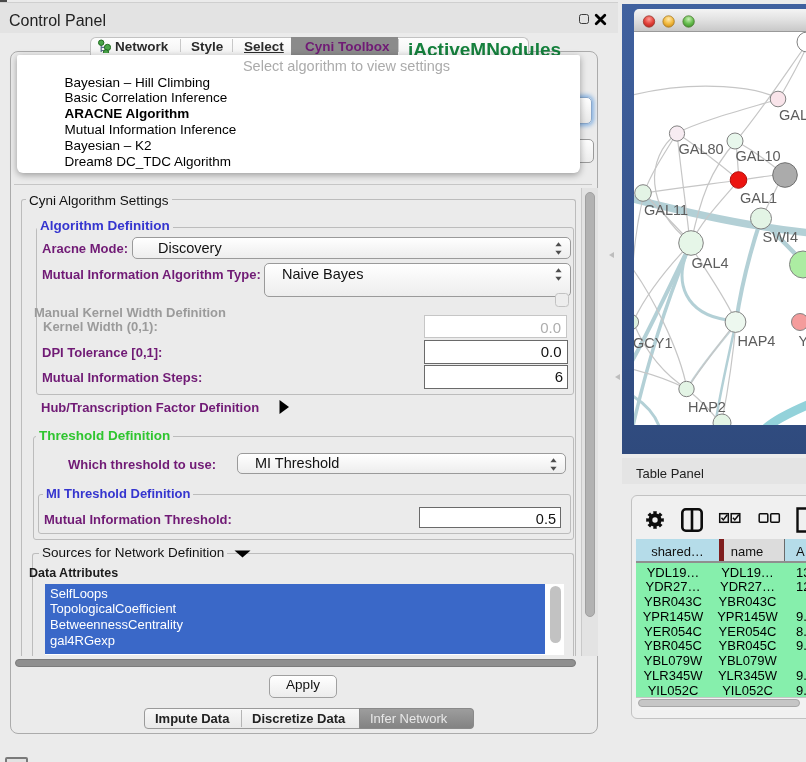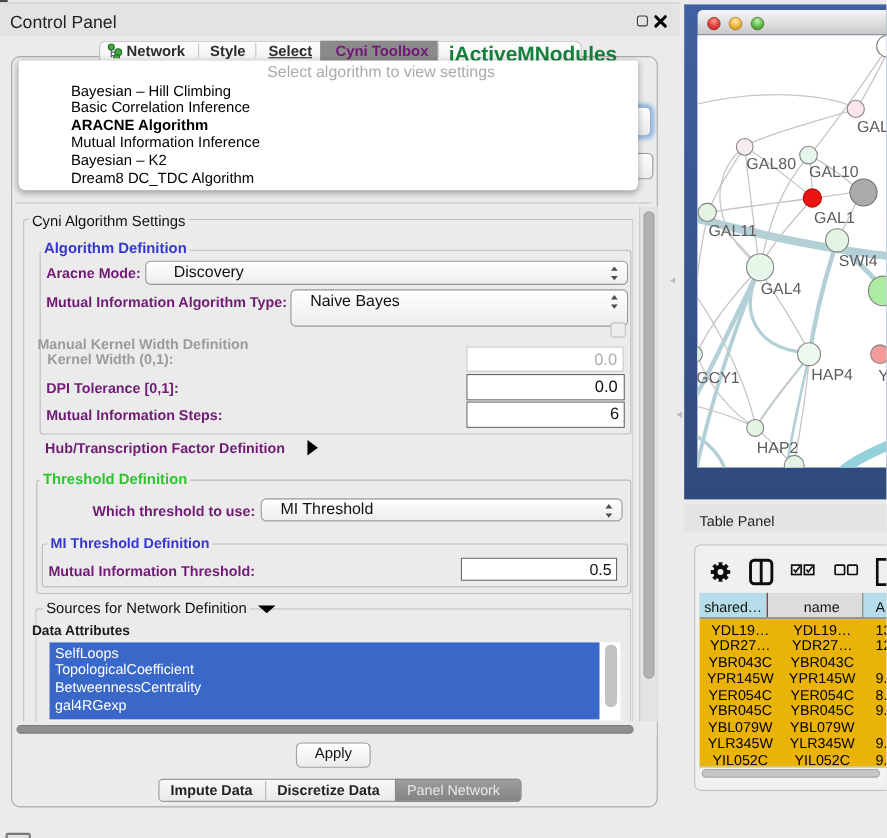--- a/index.html
+++ b/index.html
@@ -91,21 +91,21 @@
 <div class="fld" style="left:423.5px;top:365px;width:144px;height:24px;padding-top:1.5px;padding-right:3.5px;">6</div>
 
 <div class="abs lbl bold" style="left:41px;top:399.5px;">Hub/Transcription Factor Definition</div>
 <svg class="abs" style="left:278px;top:399px;" width="12" height="16" viewBox="0 0 12 16">
     <path d="M1.5 1 L11 8 L1.5 15 Z" fill="#000"></path>
   </svg>
 
 <div class="grp" style="left:33px;top:436px;width:539px;height:102px;"></div>
 <div class="gtitle bold" style="left:36px;top:427.5px;color:#2fc52f;">Threshold Definition</div>
 
-<div class="abs lbl bold" style="left:84px;top:456.5px;">Which threshold to use:</div>
+<div class="abs lbl bold" style="left:68px;top:456.5px;">Which threshold to use:</div>
 <div class="cb" style="left:237px;top:453px;width:329px;height:21px;">
   <div class="cbtxt" style="left:17px;top:1px;">MI Threshold</div>
   <svg class="spin" viewBox="0 0 9 16">
       <path d="M4.5 0 L8.5 5 L0.5 5 Z" fill="#4d4d4d"></path>
       <path d="M4.5 16 L8.5 11 L0.5 11 Z" fill="#4d4d4d"></path>
     </svg>
 </div>
 
 <div class="grp" style="left:38px;top:494px;width:531px;height:38px;"></div>
 <div class="gtitle bold" style="left:43px;top:486px;color:#3535cf;font-size:13px;">MI Threshold Definition</div>
@@ -129,21 +129,21 @@
 <div class="abs" style="left:12px;top:656px;width:585px;height:13px;background:#ebebeb;"></div>
 <div class="abs" style="left:15px;top:659px;width:561px;height:8px;background:#8f8f8f;border:1px solid #7c7c7c;border-radius:4px;box-sizing:border-box;"></div>
 
 <div class="abs" style="left:269px;top:674.5px;width:68px;height:23px;border:1px solid #a0a0a0;border-radius:5px;background:linear-gradient(#ffffff,#ececec);box-sizing:border-box;text-align:center;font-size:13.5px;color:#111;padding-top:1.5px;">Apply</div>
 
 <div class="abs" style="left:144px;top:708px;width:330px;height:21px;border:1px solid #9a9a9a;border-radius:4px;background:linear-gradient(#f8f8f8,#e9e9e9);box-sizing:border-box;"></div>
 <div class="abs" style="left:241px;top:710px;width:1px;height:17px;background:#b5b5b5;"></div>
 <div class="abs" style="left:359px;top:708px;width:115px;height:21px;background:linear-gradient(#9d9d9d,#838383);border:1px solid #8a8a8a;border-radius:0 4px 4px 0;box-sizing:border-box;"></div>
 <div class="abs lbl bold" style="left:155px;top:711px;color:#222;">Impute Data</div>
 <div class="abs lbl bold" style="left:252px;top:711px;color:#222;">Discretize Data</div>
-<div class="abs lbl" style="left:370px;top:711px;color:#e8e8e8;">Panel Network</div>
+<div class="abs lbl" style="left:370px;top:711px;color:#e8e8e8;">Infer Network</div>
 
 <div class="abs" style="left:17px;top:55px;width:563px;height:118px;background:#fff;border-radius:2px 2px 6px 6px;box-shadow:0 2px 7px rgba(0,0,0,0.35);"></div>
 <div class="abs" style="left:17px;top:55px;width:536px;height:118px;font-size:13.5px;color:#000;margin-left:48px;">
   <div style="position:absolute;left:0;top:3px;width:563px;text-align:center;color:#ababab;font-size:14.5px;">Select algorithm to view settings</div>
   <div style="position:absolute;left:-0.5px;top:19.5px;line-height:15.85px;">Bayesian – Hill Climbing<br>Basic Correlation Inference<br><b>ARACNE Algorithm</b><br>Mutual Information Inference<br>Bayesian – K2<br>Dream8 DC_TDC Algorithm</div>
 </div>
 
 <div class="abs" style="left:622px;top:4px;width:184px;height:450px;background:linear-gradient(#40619f,#2f4a7d);"></div>
 <div class="abs" style="left:634px;top:9px;width:172px;height:23px;background:linear-gradient(#f4f4f4 0%,#e3e3e3 45%,#c8c8c8 100%);border-bottom:1px solid #9a9a9a;border-radius:5px 0 0 0;box-sizing:border-box;"></div>
 <svg class="abs" style="left:634px;top:9px;" width="172" height="23" viewBox="0 0 172 23">
@@ -253,24 +253,24 @@
     <rect x="79.7" y="10.7" width="8.6" height="8.6"></rect>
     <path d="M81.5 14.7 L83.3 16.9 L87.3 11.7"></path>
     <rect x="91.2" y="10.7" width="8.6" height="8.6"></rect>
     <path d="M93 14.7 L94.8 16.9 L98.8 11.7"></path>
     <rect x="119.2" y="10.7" width="8.6" height="8.6" rx="1"></rect>
     <rect x="130.7" y="10.7" width="8.6" height="8.6" rx="1"></rect>
   </g>
   <path d="M157.5 5.5 L175 5.5 L175 28.5 L157.5 28.5 Z" fill="none" stroke="#0d0d0d" stroke-width="2.4"></path>
 </svg>
 <div class="abs" style="left:636px;top:539px;width:170px;height:24px;background:#dcdcdc;border-bottom:2px solid #8f8f8f;box-sizing:border-box;"></div>
-<div class="abs" style="left:636px;top:539px;width:62px;height:22px;background:#b5dce9;border-right:1px solid #7f1d1d;box-sizing:border-box;text-align:center;font-size:13px;color:#111;padding-top:4.5px;">shared…</div>
+<div class="abs" style="left:636px;top:539px;width:88px;height:22px;background:#b5dce9;border-right:5px solid #7f1d1d;box-sizing:border-box;text-align:center;font-size:13px;color:#111;padding-top:4.5px;">shared…</div>
 <div class="abs" style="left:710px;top:539px;width:75px;height:22px;border-right:1px solid #6a6a6a;box-sizing:border-box;text-align:center;font-size:13px;color:#111;padding-top:4.5px;">name</div>
 <div class="abs" style="left:785px;top:539px;width:21px;height:22px;background:#b5dce9;font-size:13px;color:#111;padding-top:4.5px;box-sizing:border-box;"><span style="margin-left:11px;">A</span></div>
-<div class="abs" style="left:636px;top:563px;width:170px;height:136px;background:#eab308;overflow:hidden;">
+<div class="abs" style="left:636px;top:563px;width:170px;height:136px;background:#86efac;overflow:hidden;">
   <div style="position:absolute;left:0;top:0;width:74px;text-align:center;font-size:13px;color:#000;line-height:14.8px;padding-top:2.5px;">YDL19…<br>YDR27…<br>YBR043C<br>YPR145W<br>YER054C<br>YBR045C<br>YBL079W<br>YLR345W<br>YIL052C</div>
   <div style="position:absolute;left:74px;top:0;width:75px;text-align:center;font-size:13px;color:#000;line-height:14.8px;padding-top:2.5px;">YDL19…<br>YDR27…<br>YBR043C<br>YPR145W<br>YER054C<br>YBR045C<br>YBL079W<br>YLR345W<br>YIL052C</div>
   <div style="position:absolute;left:160px;top:0;width:20px;font-size:13px;color:#000;line-height:14.8px;padding-top:2.5px;">13<br>12<br>&nbsp;<br>9.<br>8.<br>9.<br>&nbsp;<br>9.<br>9.</div>
 </div>
 <div class="abs" style="left:636px;top:697px;width:170px;height:12px;background:#f2f2f2;border-top:1px solid #c6c6c6;"></div>
 <div class="abs" style="left:638px;top:699px;width:162px;height:8px;background:#c6c6c6;border:1px solid #a8a8a8;border-radius:4px;box-sizing:border-box;"></div>
 
 <div class="abs" style="left:609px;top:252px;width:5px;height:6px;background:#bdbdbd;clip-path:polygon(100% 0,100% 100%,0 50%);"></div>
 <div class="abs" style="left:615px;top:374px;width:5px;height:6px;background:#bdbdbd;clip-path:polygon(100% 0,100% 100%,0 50%);"></div>
 

